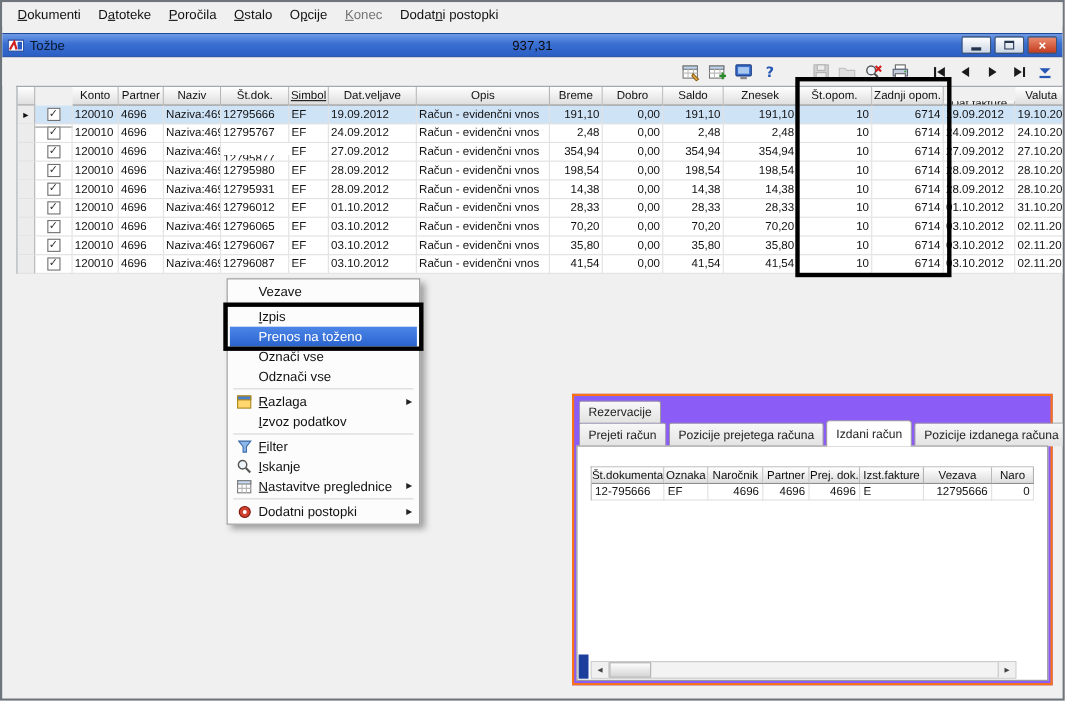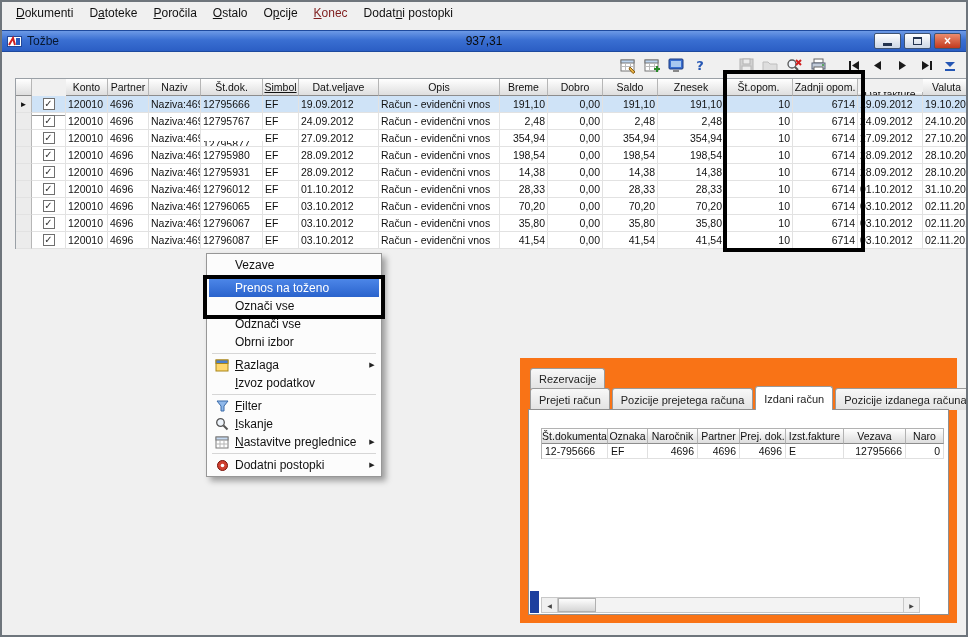--- a/index.html
+++ b/index.html
@@ -2,21 +2,21 @@
 <html><head>
 <meta charset="utf-8">
 <style>
   *{margin:0;padding:0;box-sizing:border-box}
   body{background:#c8c8c8;font-family:"Liberation Sans","DejaVu Sans",sans-serif}
   .window{position:relative;width:968px;height:637px;background:#f0f0f0;border:2px solid #6e757c;overflow:hidden}
 
   
   .menubar{position:absolute;top:0;left:0;right:0;height:22px;display:flex;align-items:center;padding-left:6px;font-size:12px;color:#111;background:#f0f0f0}
   .mb-item{padding:3px 8px;cursor:default;white-space:nowrap}
-  .mb-item.disabled{color:#7f1d1d}
+  .mb-item.disabled{color:#737373}
 
   
   .titlebar{position:absolute;top:28px;left:0;right:0;height:22px;background:linear-gradient(180deg,#6d9ae6 0%,#3a6fd2 45%,#2b5ec4 100%);border-top:1px solid #1e4a9e;border-bottom:1px solid #1e4a9e;display:flex;align-items:center;padding:0 5px;font-size:12px;color:#081830}
   .tb-title{margin-left:5px;white-space:nowrap}
   .tb-center{position:absolute;left:50%;transform:translateX(-50%);color:#0a0a0a}
   .caption{margin-left:auto;display:flex;gap:3px}
   .cap-btn{width:27px;height:16px;border:1px solid #3e5373;border-radius:2px;background:linear-gradient(180deg,#ffffff,#ccd6e5);display:flex;align-items:center;justify-content:center;cursor:pointer}
   .cap-btn.close{background:linear-gradient(180deg,#ec8c6e,#c23a1e);color:#fff;font-size:12px;font-weight:bold;line-height:1}
   .glyph-min{width:9px;height:3px;background:#24344f;margin-top:7px}
   .glyph-max{width:9px;height:8px;border:1px solid #24344f;border-top-width:2px}
@@ -44,21 +44,21 @@
   .context-menu{position:absolute;left:204px;top:251px;width:176px;background:#fcfcfc;border:1px solid #979797;box-shadow:4px 4px 6px rgba(0,0,0,.35);padding:2px;z-index:40;font-size:12px;color:#111}
   .cm-item{height:18px;display:flex;align-items:center;cursor:pointer}
   .cm-item.hl{background:linear-gradient(180deg,#4c86e8,#2a63cc);color:#fff}
   .cm-icon-slot{width:26px;flex:0 0 auto;display:flex;align-items:center;justify-content:center}
   .cm-label{flex:1;white-space:nowrap;overflow:hidden}
   .cm-arrow{width:14px;font-size:7px;color:#222;text-align:center;flex:0 0 auto}
   .cm-item.hl .cm-arrow{color:#fff}
   .cm-sep{height:1px;background:#d6d6d6;margin:2px 3px}
 
   
-  .detail-panel{position:absolute;left:518px;top:356px;width:437px;height:265px;background:#f97316;border:6px solid #f97316;z-index:20}
+  .detail-panel{position:absolute;left:518px;top:356px;width:437px;height:265px;background:#8b5cf6;border:2px solid #f97316;z-index:20}
   .tab-row{position:absolute;left:4px;display:flex;gap:2px}
   .tab-row1{top:4px}
   .tab-row2{top:24px}
   .tab{height:21px;padding:0 8px;display:flex;align-items:center;background:linear-gradient(180deg,#f8f8f8,#e2e2e2);border:1px solid #9a9a9a;border-bottom:none;border-radius:3px 3px 0 0;font-size:11px;cursor:pointer;color:#222;white-space:nowrap}
   .tab-row2 .tab{height:22px}
   .tab.active{background:#fff;height:24px;margin-top:-2px;position:relative;z-index:3}
   .detail-content{position:absolute;left:2px;right:2px;top:45px;bottom:2px;background:#fff;border:1px solid #8f8f8f}
   .detail-grid{position:absolute;left:12px;top:18px;border-left:1px solid #b2b2b2;border-top:1px solid #b2b2b2;font-size:10.5px;color:#111}
   .dg-hrow,.dg-row{display:flex}
   .dg-cell{flex:0 0 auto;height:15px;display:flex;align-items:center;padding:0 3px;border-right:1px solid #e0e0e0;border-bottom:1px solid #e0e0e0;overflow:hidden;white-space:nowrap}
@@ -442,38 +442,38 @@
       </div>
   </div>
 
   <div class="context-menu">
       <div class="cm-item">
         <span class="cm-icon-slot"></span>
         <span class="cm-label">Vezave</span>
         <span class="cm-arrow"></span>
       </div>
       <div class="cm-sep"></div>
+      <div class="cm-item">
+        <span class="cm-icon-slot"></span>
+        <span class="cm-label"><u>I</u>zpis</span>
+        <span class="cm-arrow"></span>
+      </div>
       <div class="cm-item hl">
         <span class="cm-icon-slot"></span>
         <span class="cm-label">Prenos na toženo</span>
         <span class="cm-arrow"></span>
       </div>
       <div class="cm-item">
         <span class="cm-icon-slot"></span>
         <span class="cm-label">Označi vse</span>
         <span class="cm-arrow"></span>
       </div>
       <div class="cm-item">
         <span class="cm-icon-slot"></span>
         <span class="cm-label">Odznači vse</span>
-        <span class="cm-arrow"></span>
-      </div>
-      <div class="cm-item">
-        <span class="cm-icon-slot"></span>
-        <span class="cm-label">Obrni izbor</span>
         <span class="cm-arrow"></span>
       </div>
       <div class="cm-sep"></div>
       <div class="cm-item">
         <span class="cm-icon-slot">
           <span class="icon">
             <svg width="14" height="13">
               <rect x="1" y="1" width="12" height="11" fill="#ffd76e" stroke="#a8861a"></rect>
               <rect x="1" y="1" width="12" height="3.5" fill="#4a7fd0" stroke="#a8861a"></rect>
             </svg>

